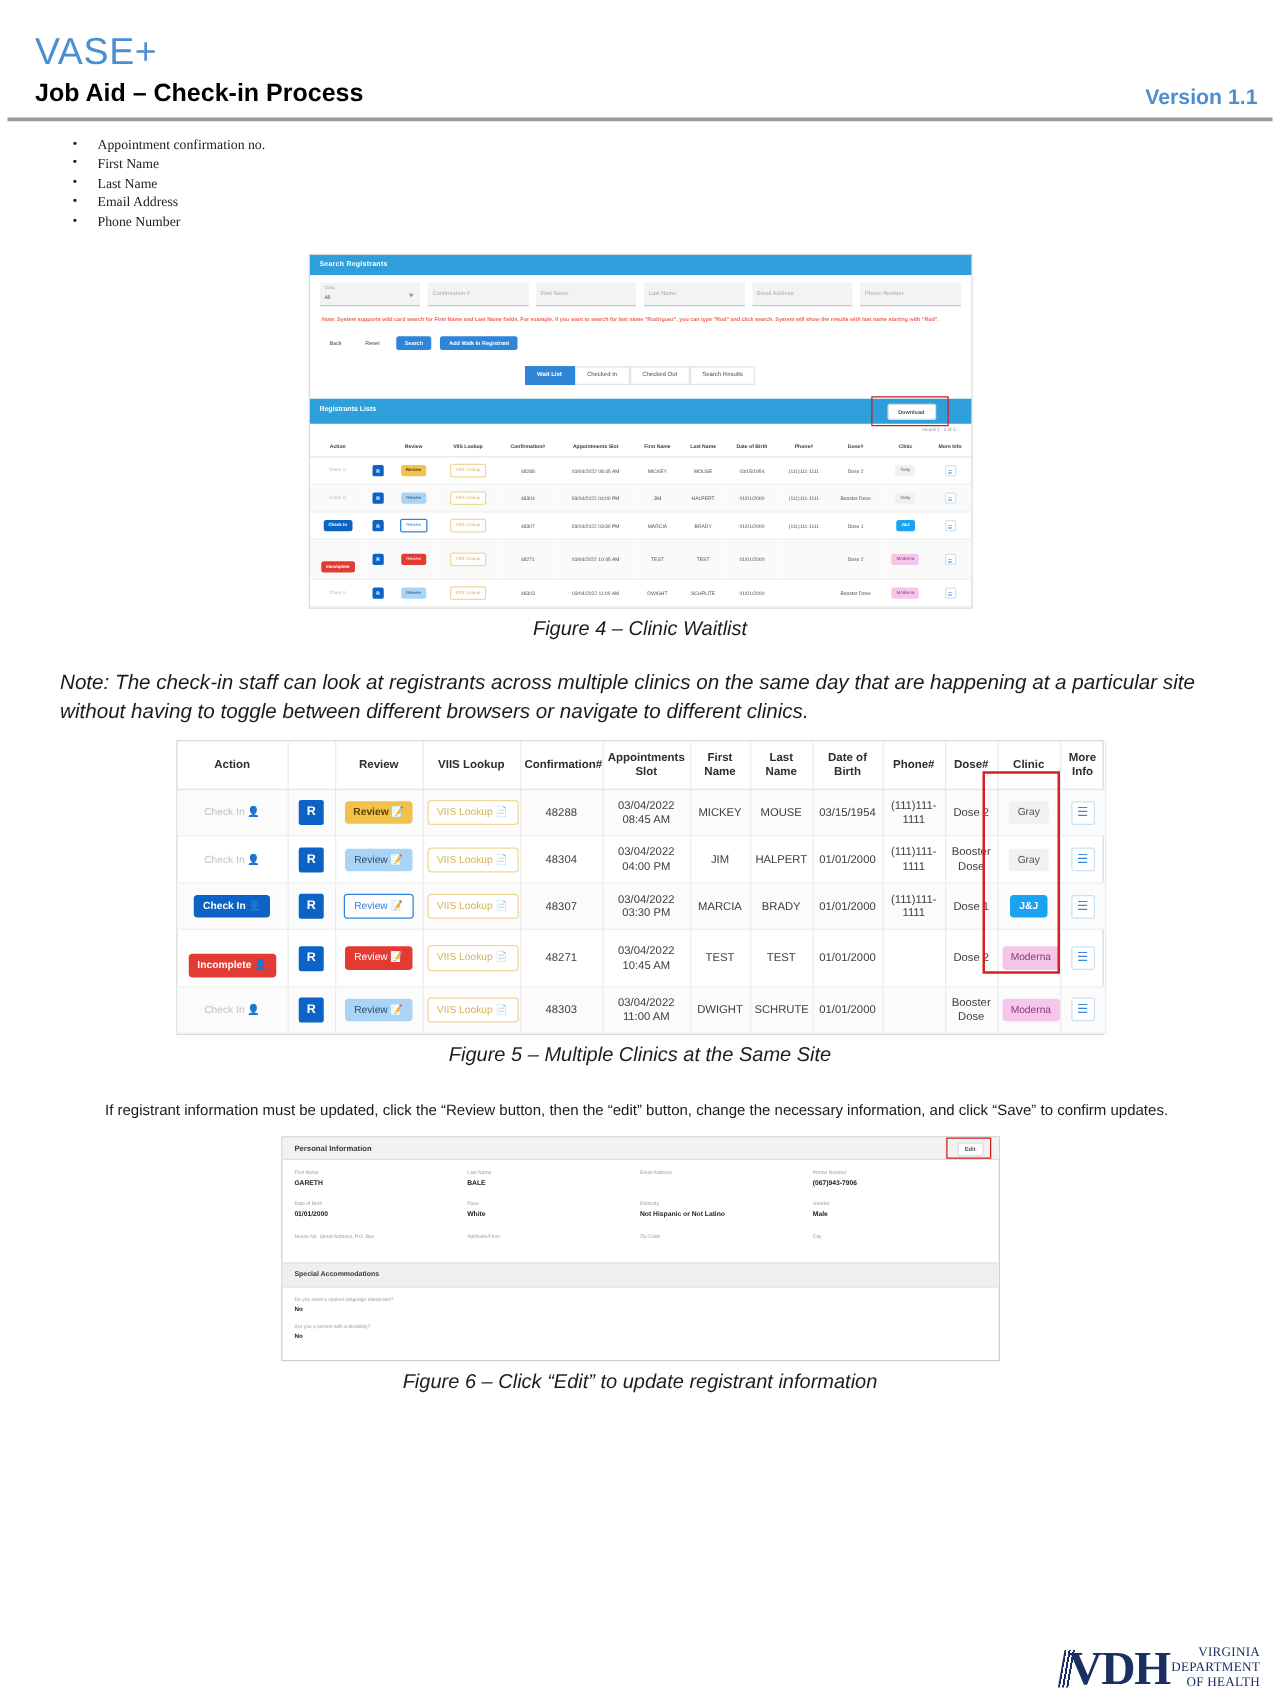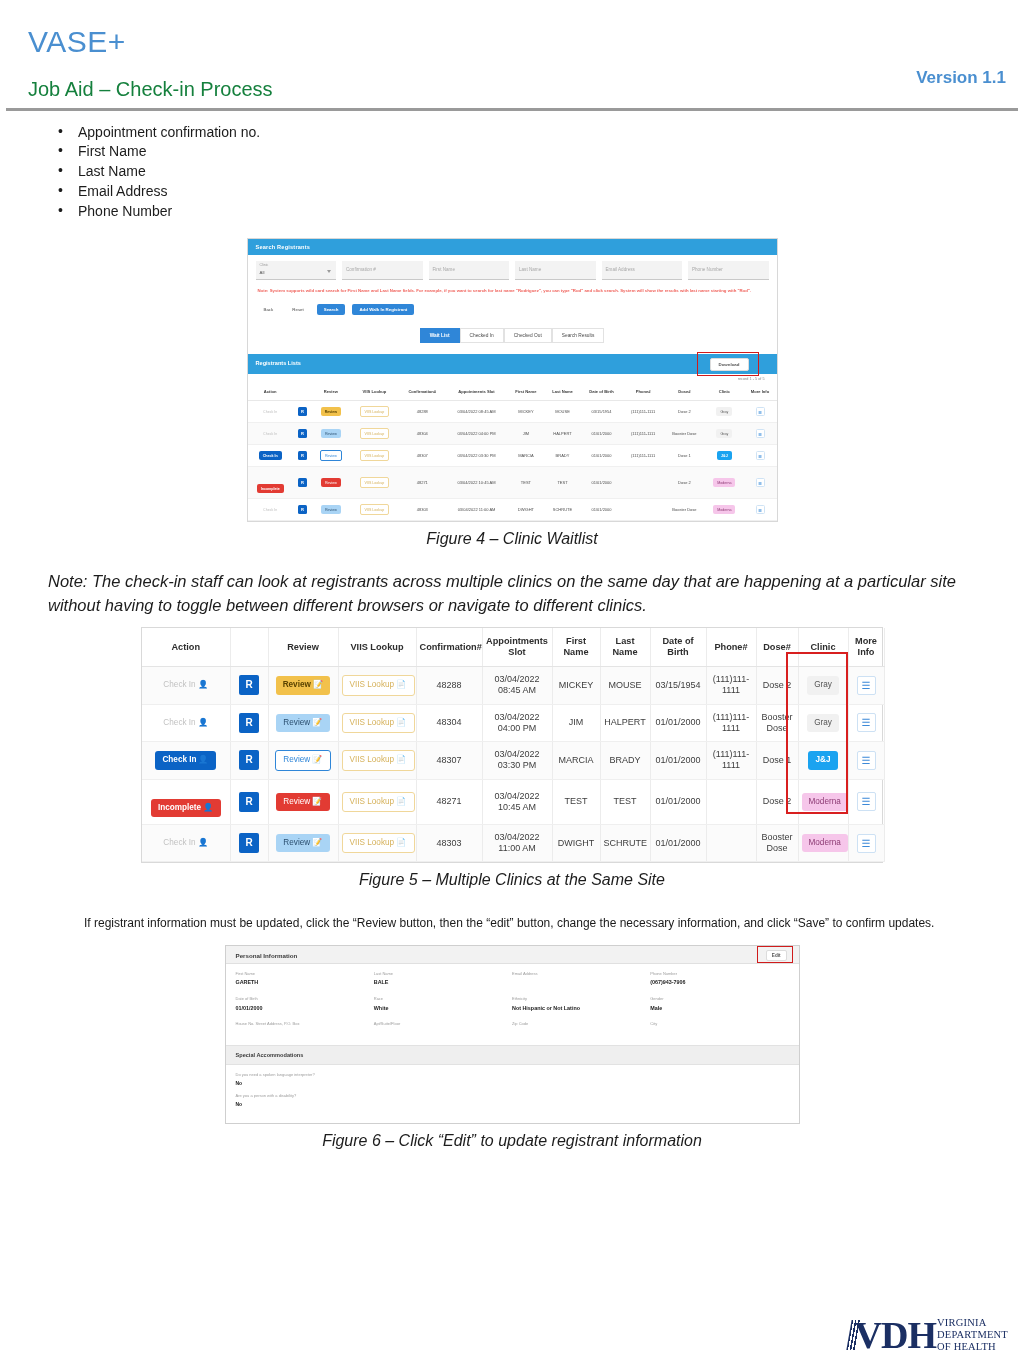--- a/index.html
+++ b/index.html
@@ -13,36 +13,36 @@
     overflow:hidden;
   }
 
   
   .page-header { position:relative; padding:26px 16px 0 28px; }
   .brand-title {
     font-size:30px; color:#4a8fd0; letter-spacing:.5px; line-height:1.05;
     font-weight:400;
   }
   .brand-sub {
-    font-size:20px; color:#15803d; font-weight:400; margin-top:20px; line-height:1.1;
+    font-size:20px; color:#000000; font-weight:700; margin-top:6px; line-height:1.1;
   }
   .version-label {
     position:absolute; right:18px; top:68px;
     font-size:17px; font-weight:700; color:#4a8fd0;
   }
   .header-rule {
     margin:8px 6px 0 6px; height:3px; background:#9a9a9a;
   }
 
   
   .body-block { padding:12px 60px 0 50px; }
   .para { font-size:16.5px; line-height:1.42; color:#1c1c1c; }
   .bullets { list-style:none; margin:0; padding:0; }
   .bullets li {
-    font-size:14px; line-height:1.42; padding-left:28px; position:relative; color:#1c1c1c;
+    font-size:11px; line-height:1.42; padding-left:28px; position:relative; color:#1c1c1c;font-family:Liberation Serif, serif;
   }
   .bullets li:before {
     content:"•"; position:absolute; left:8px; top:-1px;
   }
   .para-tail { font-size:16.5px; line-height:1.42; color:#1c1c1c; }
 
   .caption {
     text-align:center; font-style:italic; font-size:16px; color:#1d1d1d; margin-top:8px;
   }
   .note-italic {
@@ -202,21 +202,21 @@
     background:#efefef; border-top:1px solid #e2e2e2; border-bottom:1px solid #e2e2e2;
     padding:6px 10px; font-size:5.6px; font-weight:700; color:#3b3b3b;
   }
   .f6-q { padding:7px 10px 0 10px; }
   .f6-qlab { font-size:4px; color:#9d9d9d; }
   .f6-qval { font-size:5px; color:#222; font-weight:700; margin-top:3px; }
   .f6-pad { height:16px; }
 
   
   .footer-logo {
-    position:absolute; right:16px; bottom:12px; display:flex; align-items:center;
+    position:absolute; right:16px; bottom:12px; display:flex; align-items:center;text-align:right;
   }
   .logo-vdh {
     font-family:"Liberation Serif", serif; font-size:38px; font-weight:700;
     color:#1b2f63; letter-spacing:-1px; line-height:.95;
   }
   .logo-lines {
     margin-left:1px; font-family:"Liberation Serif", serif; color:#1b2f63;
     font-size:10.5px; line-height:1.12; letter-spacing:.2px;
   }
   .logo-swish {

